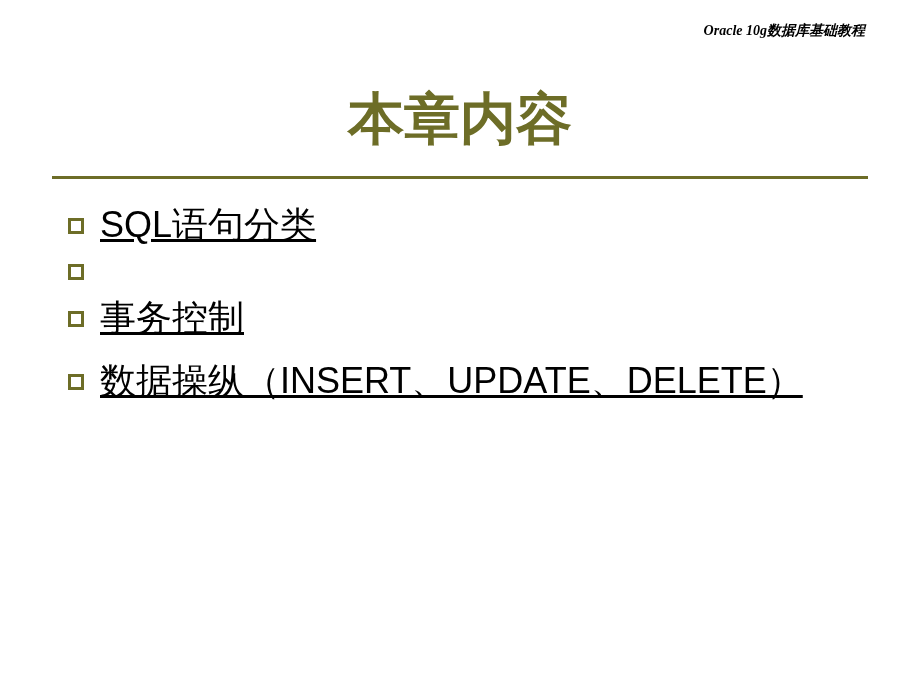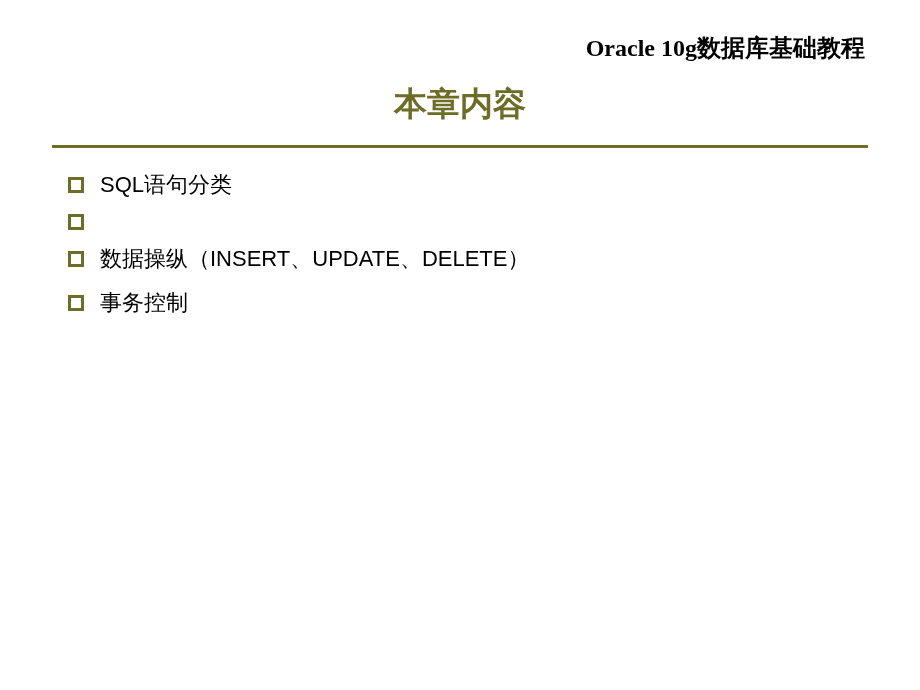--- a/index.html
+++ b/index.html
@@ -10,30 +10,31 @@
     body {
       width: 920px;
       height: 690px;
       background: #ffffff;
       font-family: "Microsoft YaHei", "SimHei", Arial, sans-serif;
       position: relative;
       overflow: hidden;
     }
     .header-text {
       position: absolute;
-      top: 32px;
+      top: 22px;
       right: 55px;
-      font-size: 24px;
+      font-size: 14px;
       font-weight: bold;
+      font-style: italic;
       color: #000;
       font-family: "SimSun", "KaiTi", serif;
     }
     .title {
       text-align: center;
-      font-size: 33px;
+      font-size: 56px;
       font-weight: bold;
       color: #6d6d27;
       margin-top: 82px;
       font-family: "SimHei", "Microsoft YaHei", sans-serif;
     }
     .divider {
       width: 816px;
       height: 3px;
       background: #6d6d27;
       margin: 18px auto 0 52px;
@@ -48,23 +49,24 @@
       margin-bottom: 14px;
     }
     .bullet {
       width: 16px;
       height: 16px;
       border: 3px solid #6d6d27;
       margin-right: 16px;
       flex-shrink: 0;
     }
     .item-text {
-      font-size: 22px;
+      font-size: 36px;
       color: #000;
       font-family: Arial, "Microsoft YaHei", "SimHei", sans-serif;
+      text-decoration: underline;
     }
   </style>
 </head>
 <body>
 
 <div class="header-text">Oracle 10g数据库基础教程</div>
 
 <h1 class="title">本章内容</h1>
 
 <div class="divider"></div>
@@ -72,19 +74,19 @@
 <div class="content">
   <div class="list-item">
     <span class="bullet"></span>
     <span class="item-text">SQL语句分类</span>
   </div>
   <div class="list-item">
     <span class="bullet"></span>
   </div>
   <div class="list-item">
     <span class="bullet"></span>
-    <span class="item-text">数据操纵（INSERT、UPDATE、DELETE）</span>
+    <span class="item-text">事务控制</span>
   </div>
   <div class="list-item">
     <span class="bullet"></span>
-    <span class="item-text">事务控制</span>
+    <span class="item-text">数据操纵（INSERT、UPDATE、DELETE）</span>
   </div>
 </div>
 
 </body></html>

